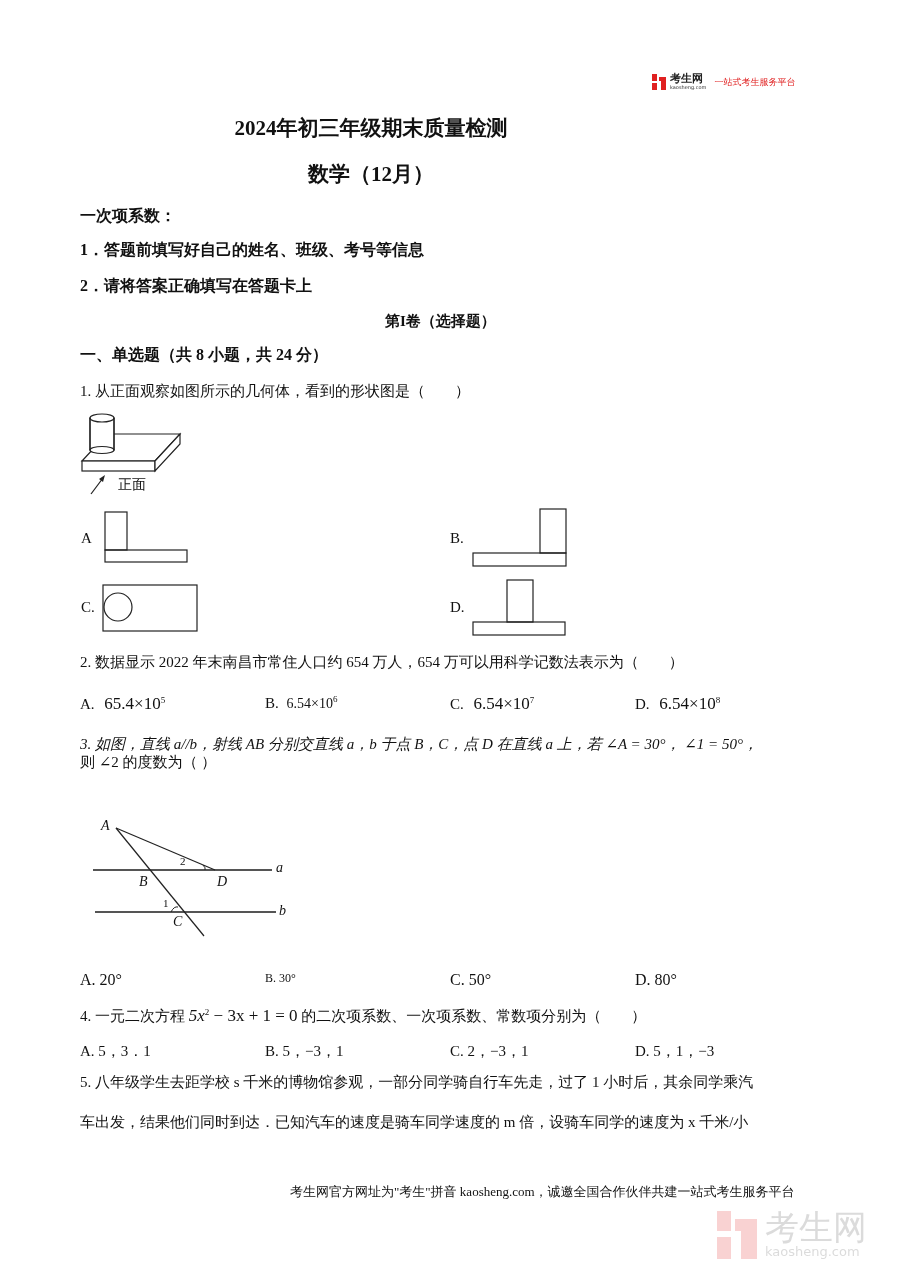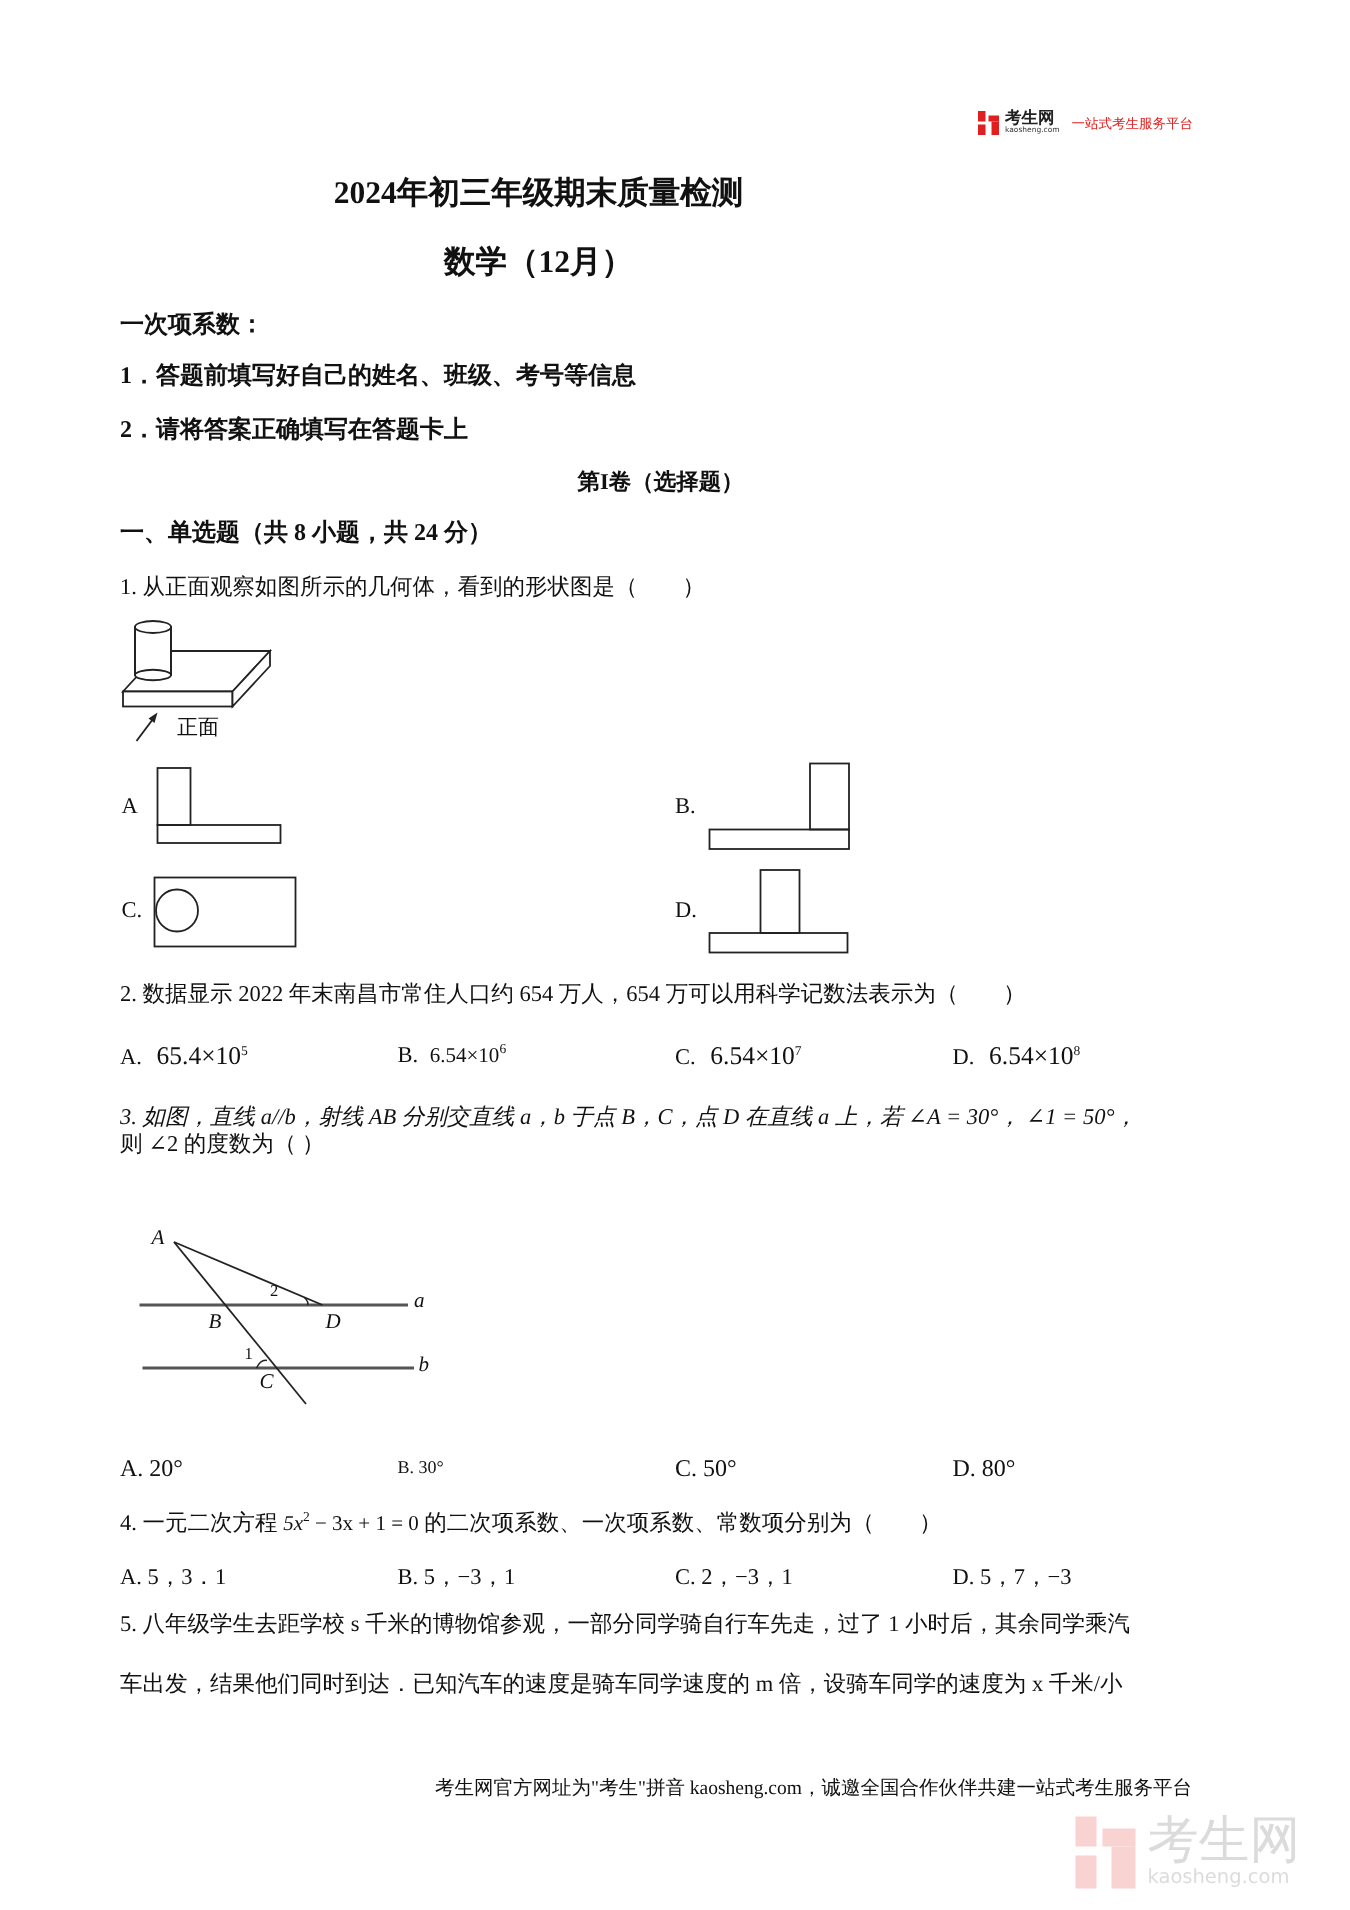--- a/index.html
+++ b/index.html
@@ -5,25 +5,25 @@
   html, body { margin: 0; padding: 0; background: #ffffff; }
   body { width: 900px; height: 1273px; position: relative; overflow: hidden;
          font-family: "Liberation Serif", "DejaVu Serif", serif; color: #111; }
   .abs { position: absolute; }
   .brand { left: 652px; top: 74px; display: flex; align-items: center; gap: 4px; }
   .brand-mark { width: 14px; height: 16px; position: relative; }
   .brand-mark i { position: absolute; background: #e02020; display: block; }
   .brand-name { font-family: "DejaVu Sans", sans-serif; font-size: 11px; font-weight: bold; color: #222; line-height: 10px; }
   .brand-sub { font-family: "DejaVu Sans", sans-serif; font-size: 5px; color: #333; }
   .brand-slogan { font-family: "DejaVu Sans", sans-serif; font-size: 9px; color: #e02020; margin-left: 4px; }
-  .title { width: 718px; left: 0; text-align: center; font-weight: bold; font-size: 21px; }
+  .title { width: 718px; left: 0; text-align: center; font-weight: bold; font-size: 21px; padding-left: 12px; }
   .bold { font-weight: bold; font-size: 16px; }
   .text { font-size: 15px; }
   .opt { font-size: 15px; }
-  .math { font-family: "Liberation Serif", serif; font-size: 14px; }
+  .math { font-family: "Liberation Serif", serif; font-size: 17px; }
   sup { font-size: 9px; }
   .footer { left: 290px; top: 1183px; font-size: 13px; }
   .wm { left: 717px; top: 1210px; display: flex; align-items: center; gap: 8px; opacity: 0.35; }
   .wm-mark { width: 40px; height: 48px; position: relative; }
   .wm-mark i { position: absolute; background: #f08080; display: block; }
   .wm-text { font-family: "DejaVu Sans", sans-serif; color: #999; }
   svg { position: absolute; overflow: visible; }
 </style>
 </head>
 <body>
@@ -131,21 +131,21 @@
 <div class="abs opt" style="left:265px;top:971px;font-size:12px;">B.  30°</div>
 <div class="abs opt" style="left:450px;top:971px;font-size:16px;">C.  50°</div>
 <div class="abs opt" style="left:635px;top:971px;font-size:16px;">D.  80°</div>
 
 <div class="abs text" style="left:80px;top:1006px;white-space:nowrap;">
   <span>4. 一元二次方程 </span><span class="math" style="font-style:italic;">5x</span><sup>2</sup><span class="math"> − 3x + 1 = 0</span><span> 的二次项系数、一次项系数、常数项分别为（　　）</span>
 </div>
 <div class="abs opt" style="left:80px;top:1042px;">A. 5，3．1</div>
 <div class="abs opt" style="left:265px;top:1042px;">B. 5，−3，1</div>
 <div class="abs opt" style="left:450px;top:1042px;">C. 2，−3，1</div>
-<div class="abs opt" style="left:635px;top:1042px;">D. 5，7，−3</div>
+<div class="abs opt" style="left:635px;top:1042px;">D. 5，1，−3</div>
 
 <div class="abs text" style="left:80px;top:1073px;">5.   八年级学生去距学校 s 千米的博物馆参观，一部分同学骑自行车先走，过了 1 小时后，其余同学乘汽</div>
 <div class="abs text" style="left:80px;top:1113px;">车出发，结果他们同时到达．已知汽车的速度是骑车同学速度的 m 倍，设骑车同学的速度为 x 千米/小</div>
 
 <div class="abs footer">考生网官方网址为"考生"拼音 kaosheng.com，诚邀全国合作伙伴共建一站式考生服务平台</div>
 <div class="abs wm">
   <div class="wm-mark">
     <i style="left:0;top:0;width:14px;height:20px;"></i>
     <i style="left:0;top:26px;width:14px;height:22px;"></i>
     <i style="left:18px;top:8px;width:22px;height:12px;"></i>

